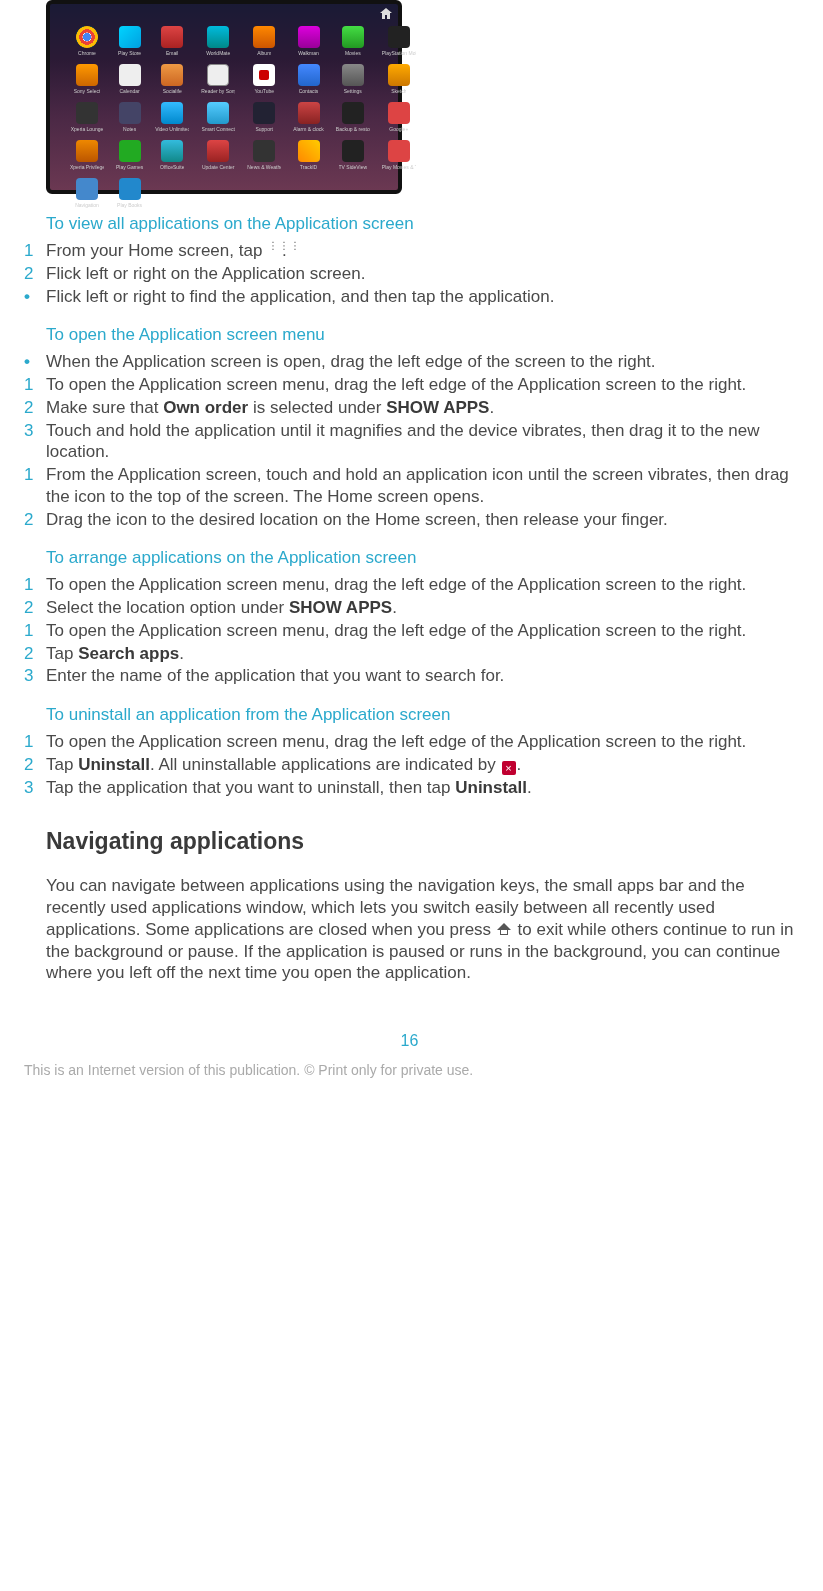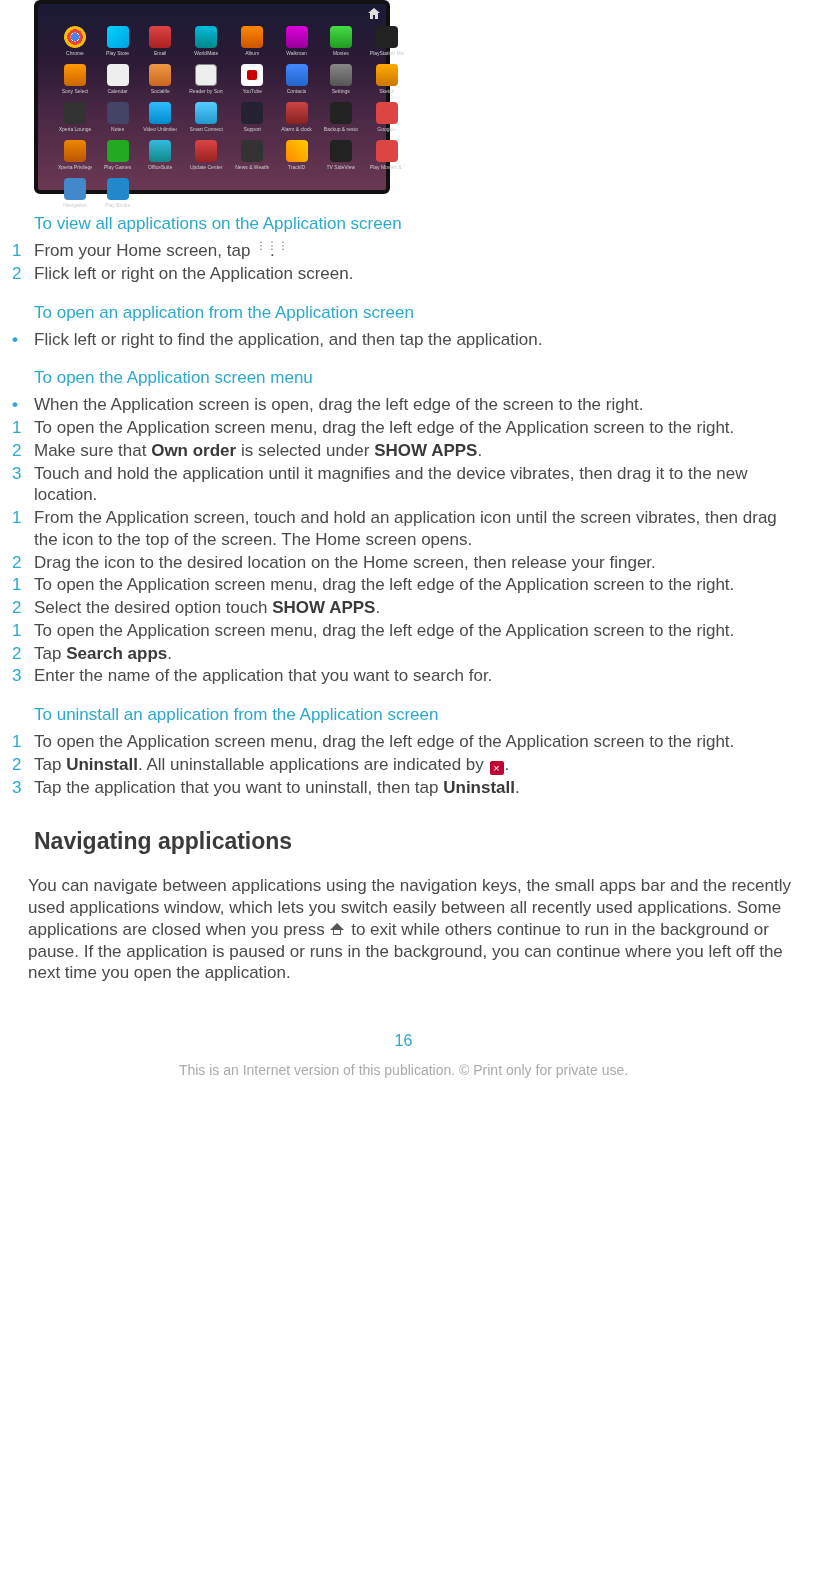--- a/index.html
+++ b/index.html
@@ -3,21 +3,21 @@
   <meta charset="utf-8">
   <style>
     * { box-sizing: border-box; margin: 0; padding: 0; }
     body {
       font-family: Arial, Helvetica, sans-serif;
       background: #fff;
       width: 823px;
       padding: 0 0 40px 0;
       color: #4a4a4a;
     }
-    .content { padding: 0 28px 0 12px; }
+    .content { padding: 0 28px 0 24px; }
     .screenshot { margin-bottom: 20px; margin-left: 22px; }
     .tablet-frame {
       width: 356px; height: 194px;
       background: linear-gradient(180deg, #1a1a35 0%, #2b1a35 30%, #4a2845 60%, #6b3852 100%);
       border: 4px solid #111; border-radius: 6px;
       position: relative; padding: 22px 20px 12px 20px;
     }
     .home-icon-top { position: absolute; top: 4px; right: 6px; color: #ddd; font-size: 11px; }
     .app-grid { display: grid; grid-template-columns: repeat(8, 1fr); gap: 8px 12px; }
     .app { display: flex; flex-direction: column; align-items: center; }
@@ -94,23 +94,23 @@
     .inline-icon-home::after {
       content: ''; position: absolute; left: 0px; top: 0px;
       border-left: 7.5px solid transparent; border-right: 7.5px solid transparent;
       border-bottom: 7px solid #555;
     }
 
     h2.section-heading {
       font-size: 23px; font-weight: bold; color: #3a3a3a;
       margin-top: 30px; margin-bottom: 20px; margin-left: 22px;
     }
-    .para { font-size: 17px; color: #4a4a4a; margin-left: 16px; line-height: 1.28; }
+    .para { font-size: 17px; color: #4a4a4a; margin-left: 22px; line-height: 1.28; }
     .page-num { text-align: center; color: #2ba9cc; font-size: 16px; margin-top: 48px; }
-    .footer-note { text-align: center; color: #aaa; font-size: 14px; margin-top: 12px; }
+    .footer-note { color: #aaa; font-size: 14px; margin-top: 12px; }
   </style>
 </head>
 <body>
 
 <div class="content">
 
   <div class="screenshot">
     <div class="tablet-frame">
       <span class="home-icon-top">
         <svg width="12" height="11" viewBox="0 0 12 11">
@@ -263,21 +263,20 @@
     <div class="step-num">1</div>
     <div class="step-text">
       <span>From your Home screen, tap </span><span class="inline-icon-grid"></span><span>.</span>
     </div>
   </div>
   <div class="step-row">
     <div class="step-num">2</div>
     <div class="step-text">Flick left or right on the Application screen.</div>
   </div>
 
-  <div class="sub-heading">To open an application from the Application screen</div>
   <div class="bullet-row">
     <div class="bullet-mark">•</div>
     <div class="bullet-text">Flick left or right to find the application, and then tap the application.</div>
   </div>
 
   <div class="sub-heading">To open the Application screen menu</div>
   <div class="bullet-row">
     <div class="bullet-mark">•</div>
     <div class="bullet-text">When the Application screen is open, drag the left edge of the screen to the right.</div>
   </div>
@@ -299,28 +298,29 @@
 
   <div class="step-row">
     <div class="step-num">1</div>
     <div class="step-text">From the Application screen, touch and hold an application icon until the screen vibrates, then drag the icon to the top of the screen. The Home screen opens.</div>
   </div>
   <div class="step-row">
     <div class="step-num">2</div>
     <div class="step-text">Drag the icon to the desired location on the Home screen, then release your finger.</div>
   </div>
 
+  <div class="sub-heading">To arrange applications on the Application screen</div>
   <div class="step-row">
     <div class="step-num">1</div>
     <div class="step-text">To open the Application screen menu, drag the left edge of the Application screen to the right.</div>
   </div>
   <div class="step-row">
     <div class="step-num">2</div>
     <div class="step-text">
-      <span>Select the desired option touch </span><b>SHOW APPS</b><span>.</span>
+      <span>Select the location option under </span><b>SHOW APPS</b><span>.</span>
     </div>
   </div>
 
   <div class="step-row">
     <div class="step-num">1</div>
     <div class="step-text">To open the Application screen menu, drag the left edge of the Application screen to the right.</div>
   </div>
   <div class="step-row">
     <div class="step-num">2</div>
     <div class="step-text">

